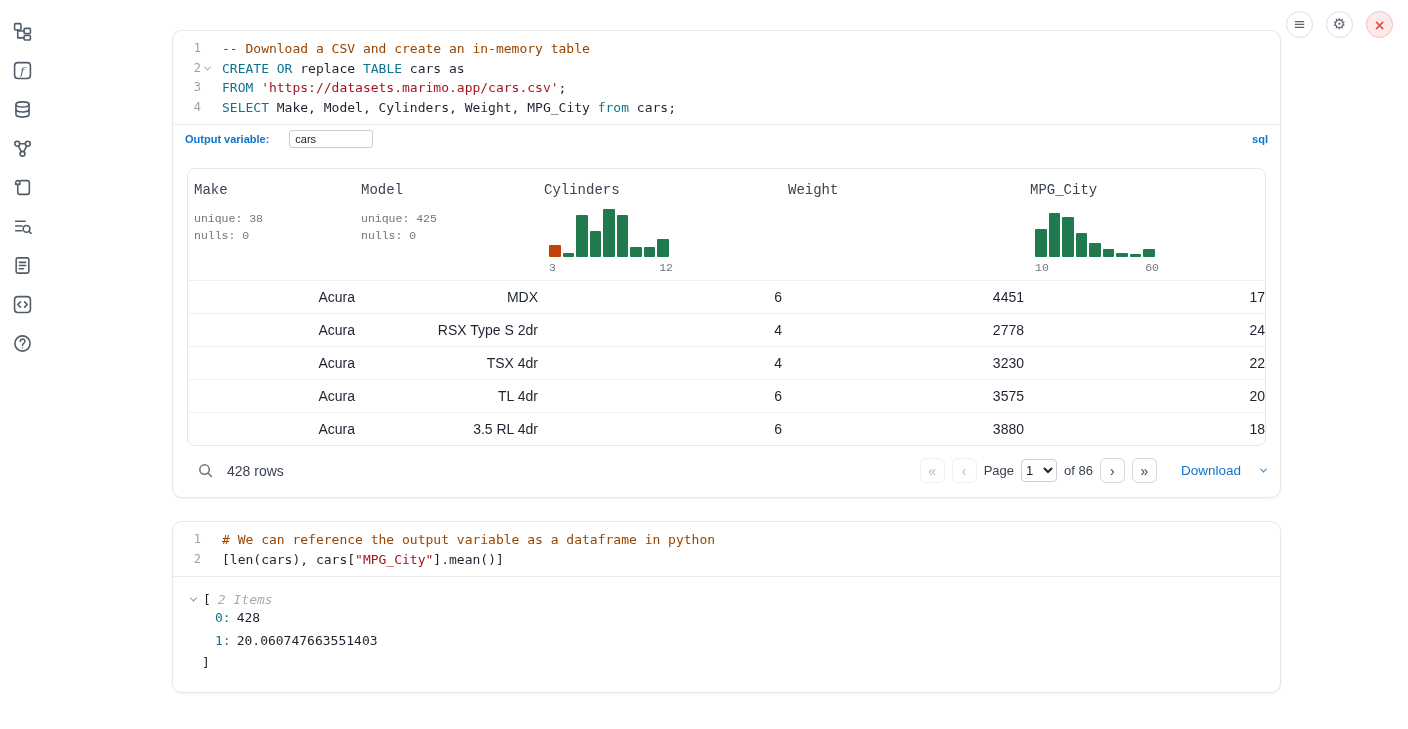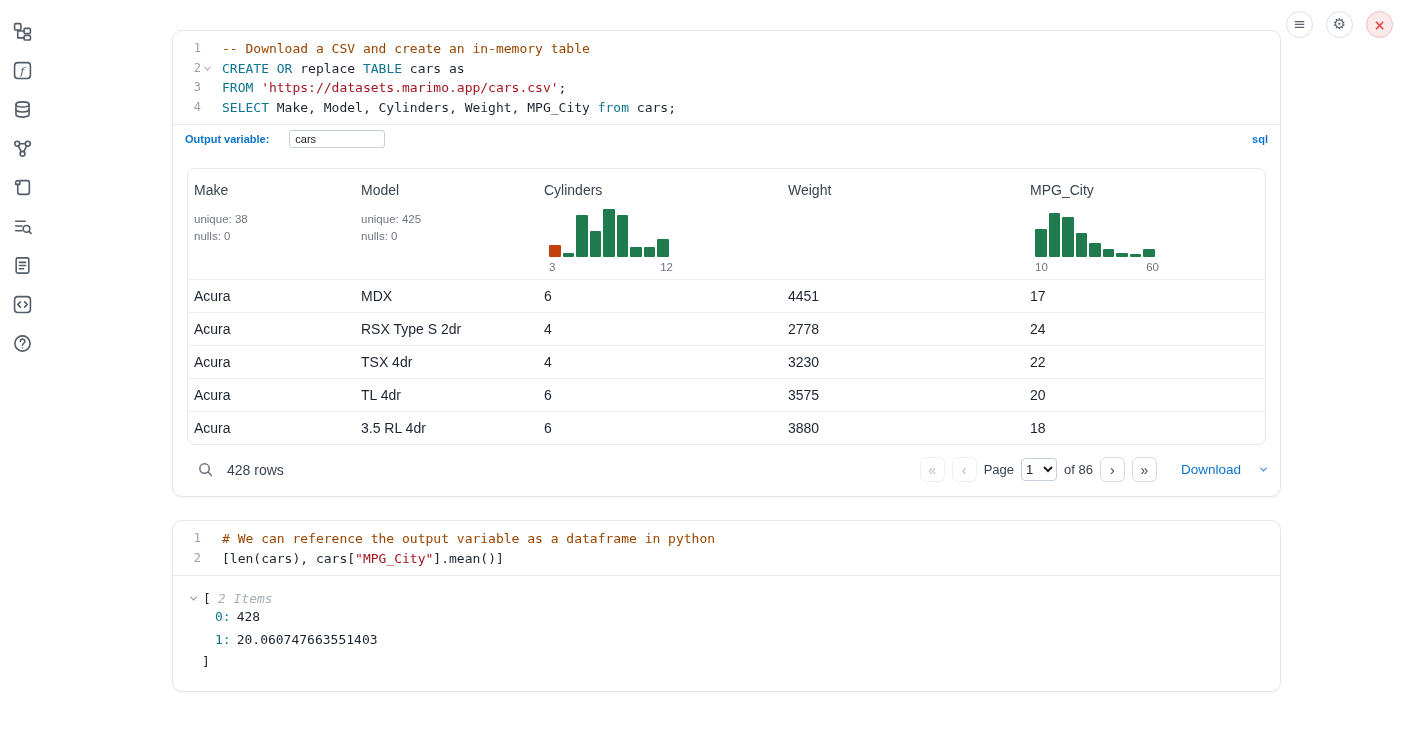--- a/index.html
+++ b/index.html
@@ -39,37 +39,37 @@
     border-right:1.4px solid #9aa1ab; border-bottom:1.4px solid #9aa1ab;
     transform:rotate(45deg) translate(-1px,-1px); }
   .ctext { padding-left:8px; white-space:pre; color:#1d2430; }
   .tok-kw { color:var(--kw,#0e7490); }
   .tok-comment { color:var(--comment,#994500); }
   .tok-str { color:var(--str,#a31621); }
 
   
   .meta { display:flex; align-items:center; gap:20px; border-top:1px solid #e8ebee; padding:5px 12px 6px; }
   .meta-label { color:var(--accent,#0d74ce); font-size:11px; font-weight:700; }
-  .meta-input { width:96px; height:18px; border:1px solid #c7ced6; border-radius:3px;
+  .meta-input { width:84px; height:18px; border:1px solid #c7ced6; border-radius:3px;
     font-size:11px; padding:0 5px; color:#222; font-family:"Liberation Sans", sans-serif; }
   .lang-badge { margin-left:auto; color:var(--accent,#0d74ce); font-size:11px; font-weight:600; }
 
   
   .table-card { margin:14px 14px 0; border:1px solid #e4e7ec; border-radius:8px; overflow:hidden; }
   .grid-cols { display:grid; grid-template-columns:167px 183px 244px 242px 1fr; }
   .thead { padding:12px 0 6px; }
-  .th { padding-left:6px; }
+  .th { padding-left:6px;font-family:Liberation Mono, monospace; }
   .col-name { font-size:14px; color:#3a4350; display:inline-block; cursor:pointer; }
   .col-stats { margin-top:12px; font-size:11.5px; color:#6f7682; line-height:16.5px; }
   .hist { margin-top:6px; width:124px; margin-left:5px; }
   .hist-bars { display:flex; align-items:flex-end; gap:2px; height:52px; }
   .bar { width:11.5px; flex:none; border-radius:1px; cursor:pointer; }
   .hist-axis { display:flex; justify-content:space-between; font-size:11.5px; color:#6f7682; margin-top:4px; }
   .trow { border-top:1px solid #eceff3; height:33px; align-items:center; font-size:14px; color:#1d2430; cursor:pointer; }
-  .trow .td { padding-left:6px; }
+  .trow .td { padding-left:6px;text-align:right; }
 
   
   .tfoot { display:flex; align-items:center; padding:12px 14px 14px; }
   .search-btn { background:none; border:none; padding:0; margin-left:9px; color:#6b7280; cursor:pointer;
     width:18px; height:18px; display:flex; align-items:center; justify-content:center; }
   .search-btn svg { stroke:currentColor; fill:none; stroke-width:1.6; stroke-linecap:round; }
   .rows-label { margin-left:13px; font-size:14px; color:#3a4350; }
   .pager { margin-left:auto; display:flex; align-items:center; gap:7px; }
   .pg-btn { width:25px; height:25px; display:flex; align-items:center; justify-content:center;
     border-radius:6px; font-size:14px; background:#fff; cursor:pointer; padding:0; }

